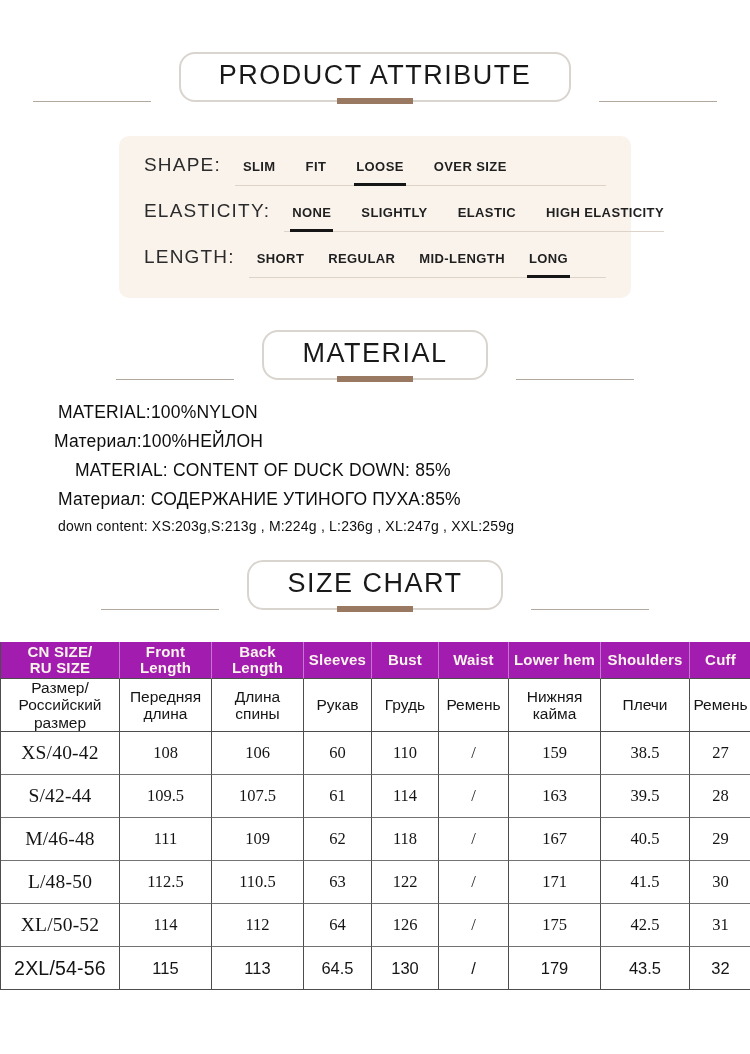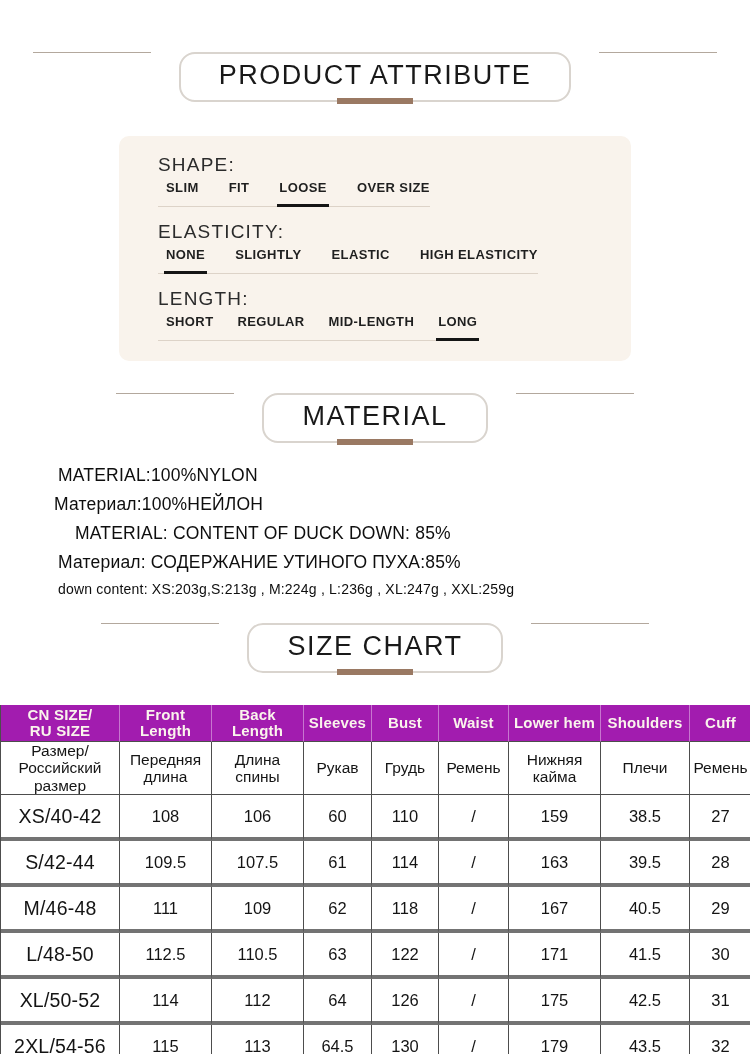--- a/index.html
+++ b/index.html
@@ -7,21 +7,21 @@
     width: 750px; height: 1054px;
     background: #ffffff;
     font-family: "Liberation Sans", sans-serif;
     color: #111;
     overflow: hidden;
   }
   .page { width: 750px; height: 1054px; position: relative; }
 
   
   .title-row {
-    display: flex; align-items: flex-start; justify-content: center;
+    display: flex; align-items: flex-end; justify-content: center;
   }
   .title-row.first { padding-top: 52px; }
   .side-line { width: 118px; height: 0; border-top: 1px solid #b3a89d; margin: 0 28px; }
   .title-box {
     position: relative;
     border: 2px solid #d9d4ce; border-radius: 16px;
     padding: 6px 38px 9px;
     font-size: 27px; letter-spacing: 1.5px; color: #191919;
     background: #fff; white-space: nowrap;
   }
@@ -29,21 +29,21 @@
     position: absolute; left: 50%; transform: translateX(-50%);
     bottom: -4px; width: 76px; height: 6px; background: #9a7963;
   }
 
   
   .attr-box {
     width: 462px; margin: 34px auto 0;
     background: #f9f3ec; border-radius: 10px;
     padding: 12px 25px 20px 25px;
   }
-  .attr-row { display: flex; align-items: baseline; margin-top: 14px; flex-direction: column; }
+  .attr-row { display: flex; align-items: baseline; margin-top: 14px; }
   .attr-row:first-child { margin-top: 6px; }
   .attr-label {
     font-size: 19px; letter-spacing: 1.2px; color: #2b2b2b;
     white-space: nowrap; flex: none;
   }
   .attr-options {
     flex: 1; margin-left: 14px;
     border-bottom: 1px solid #ddd3c8;
     padding: 4px 0 11px 8px;
     display: flex; gap: 30px;
@@ -90,21 +90,21 @@
   tr.hdr-ru th {
     font-weight: 400; font-size: 15.5px; color: #151515;
     height: 47px; white-space: pre-line; line-height: 1.12;
     border-bottom: 1px solid #4d4d4d; background: #fff;
   }
   tr.hdr-ru th + th { border-left: 1px solid #4d4d4d; }
   .size-chart tbody td {
     height: 42px; font-size: 16.5px; color: #141414; background: #fff;
   }
   .size-chart tbody td + td { border-left: 1px solid #4d4d4d; }
-  .size-chart tbody tr:not(:last-child) td { border-bottom: 4px solid #737373; }
+  .size-chart tbody tr:not(:last-child) td { border-bottom: 1px solid #737373; font-family: Liberation Serif, serif; }
   .size-chart td.size { font-size: 19.5px; letter-spacing: .2px; }
 </style>
 </head>
 <body>
 
 <div class="page">
 
   <div class="title-row first">
     <span class="side-line"></span>
     <div class="title-box">

